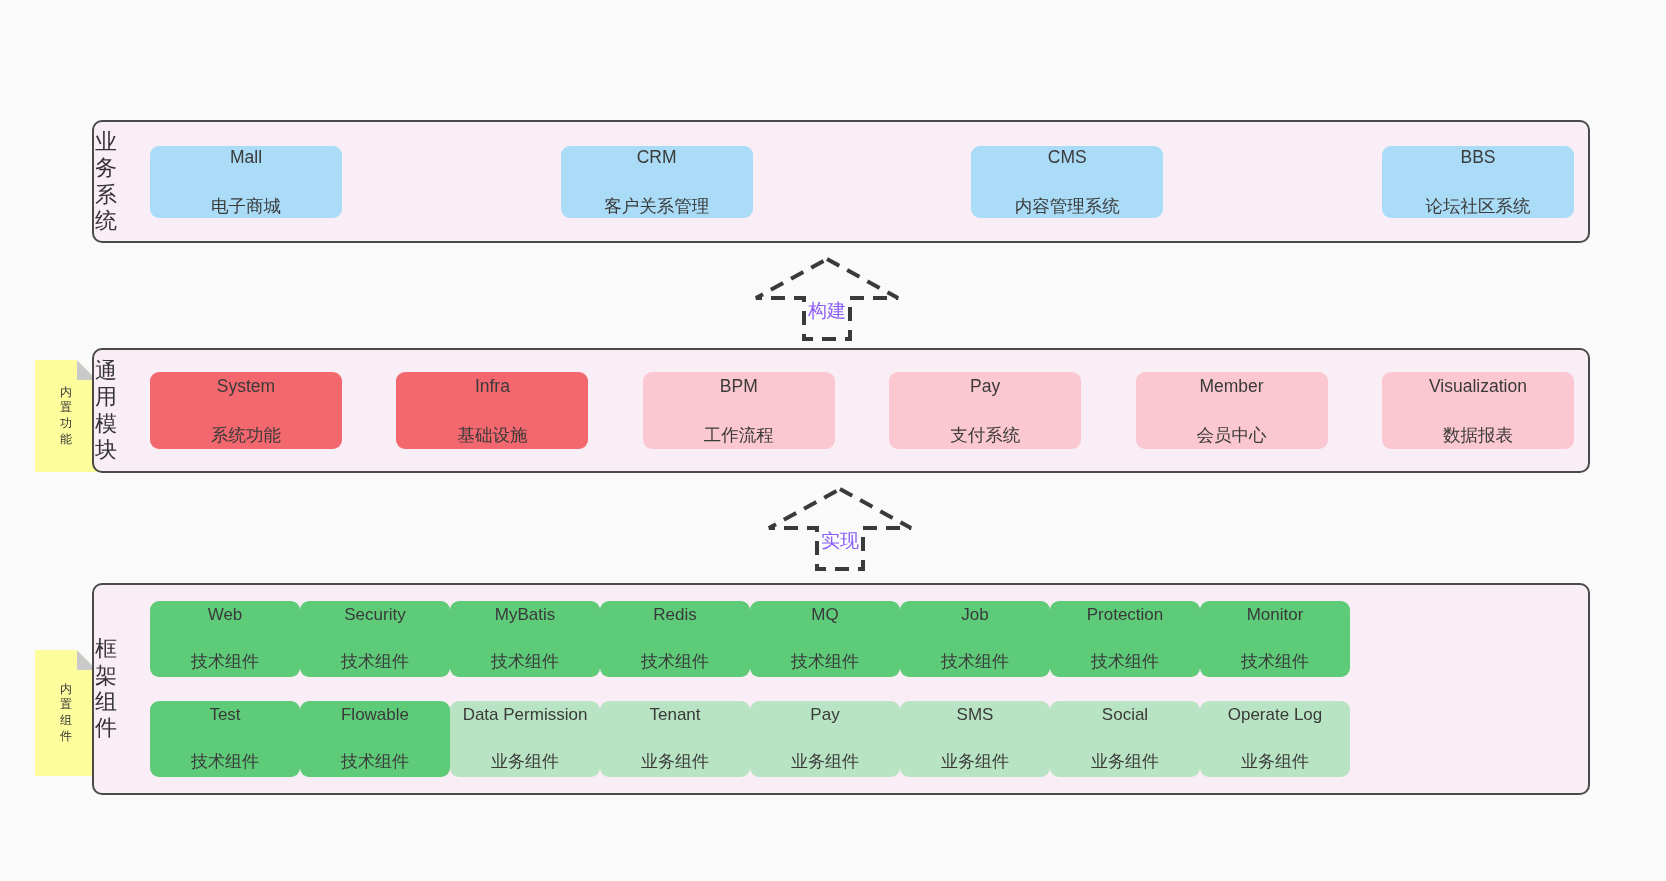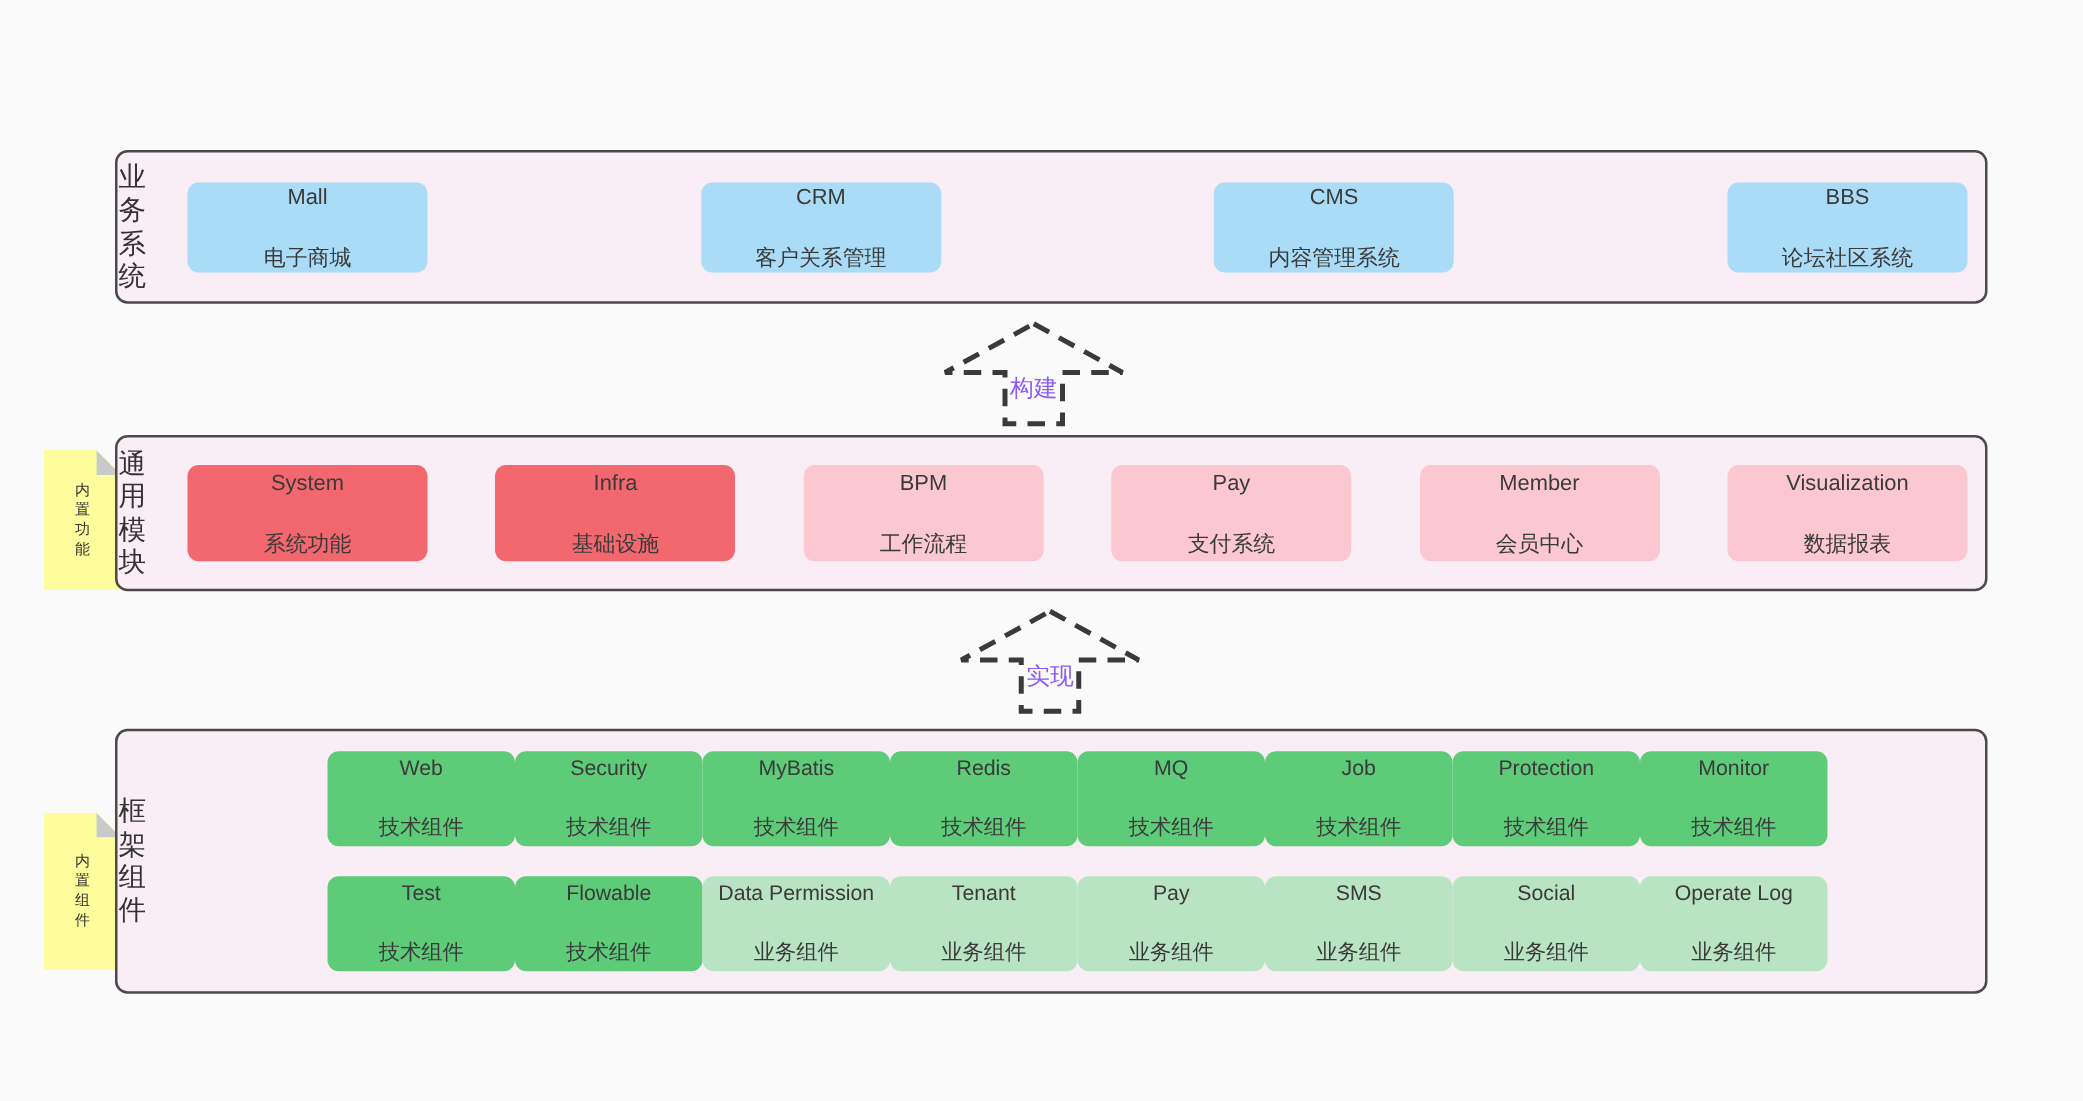--- a/index.html
+++ b/index.html
@@ -19,21 +19,21 @@
   }
   .vtext{width:1.08em;word-break:break-all;text-align:center;display:inline-block;}
   .band-row{
     flex:1;display:flex;justify-content:space-between;align-items:center;
     padding-right:14px;
   }
   .band-col{
     flex:1;display:flex;flex-direction:column;justify-content:center;
     gap:24px;padding-right:14px;
   }
-  .band-row8{display:flex;justify-content:center;}
+  .band-row8{display:flex;justify-content:flex-start;}
   .box{
     border-radius:9px;box-sizing:border-box;padding:0 12px;
     display:flex;flex-direction:column;justify-content:center;align-items:center;
     text-align:center;font-size:17.5px;line-height:1.42;color:#3a3a3a;gap:24px;
   }
   .b1{width:192px;height:72px;}
   .b2{width:192px;height:77px;}
   .b3{width:150px;height:76px;font-size:17px;line-height:1.35;}
   .blue{background:#aadcf7;}
   .red{background:#f3686e;justify-content:center;}

